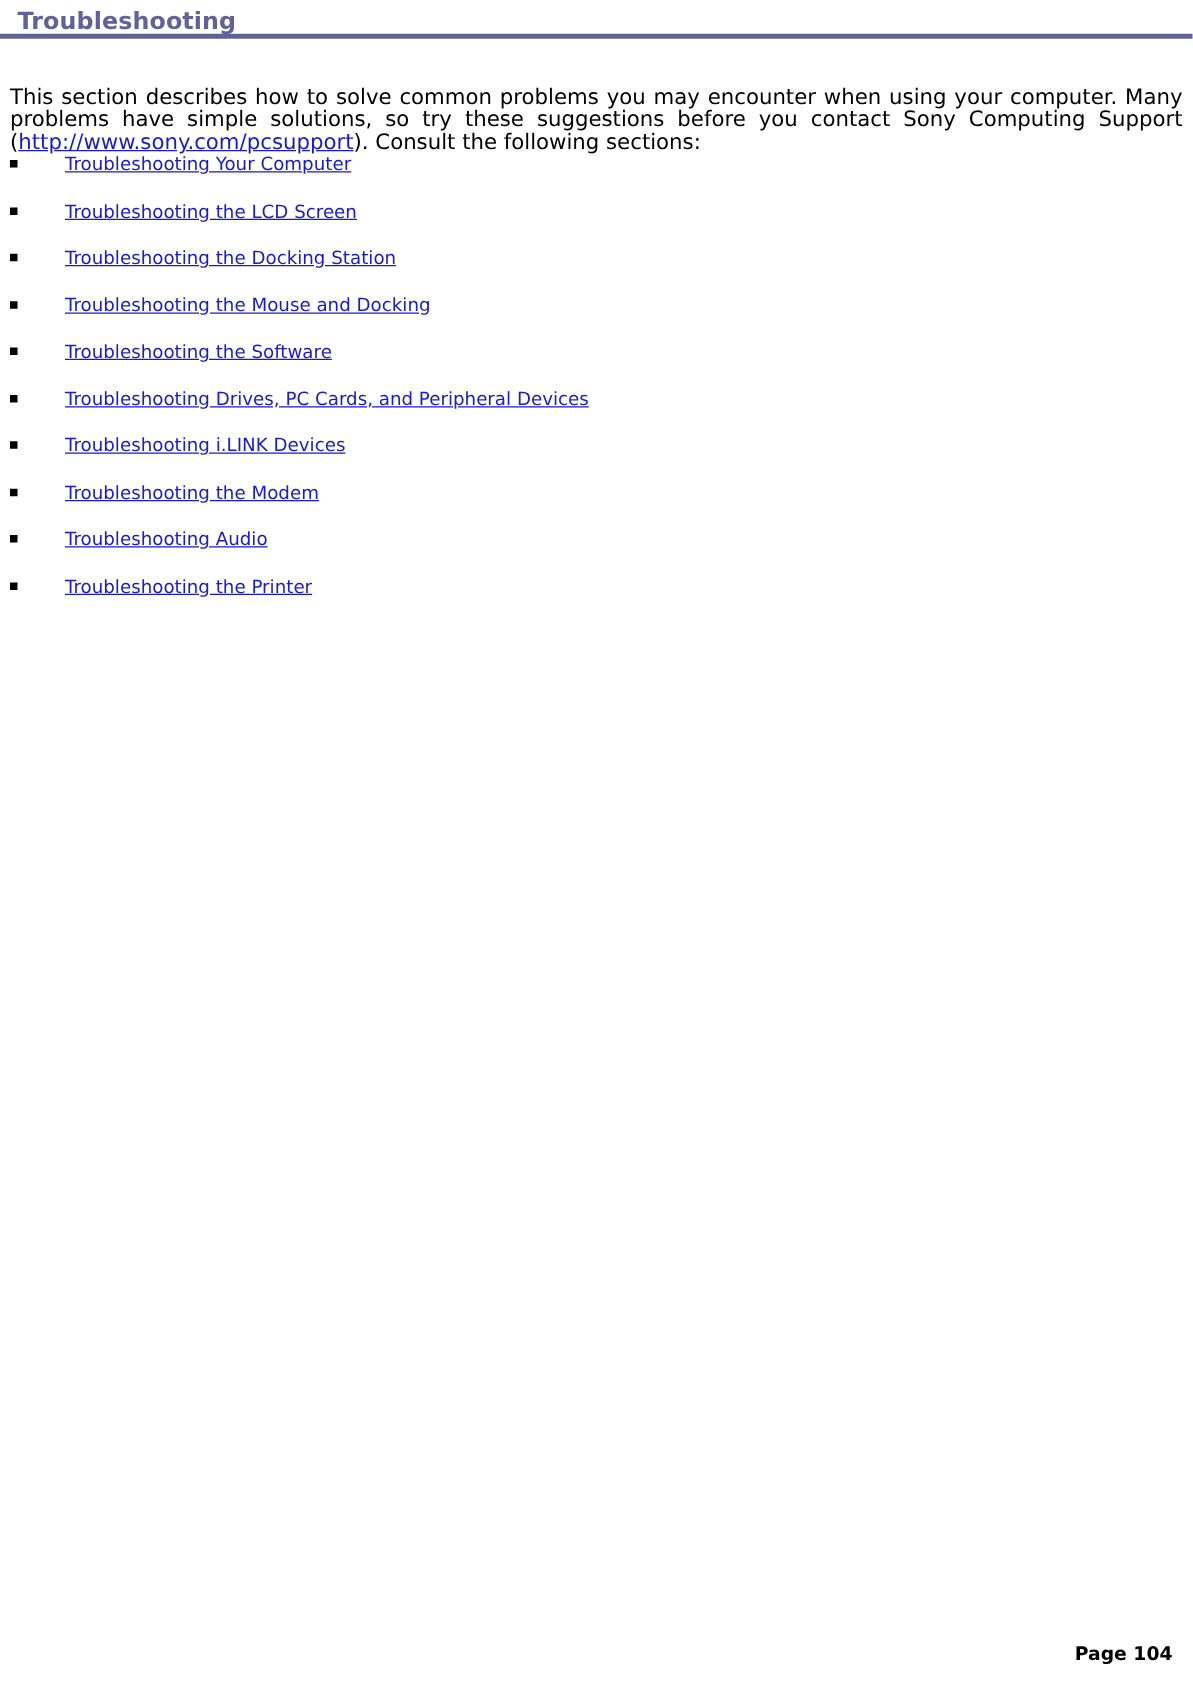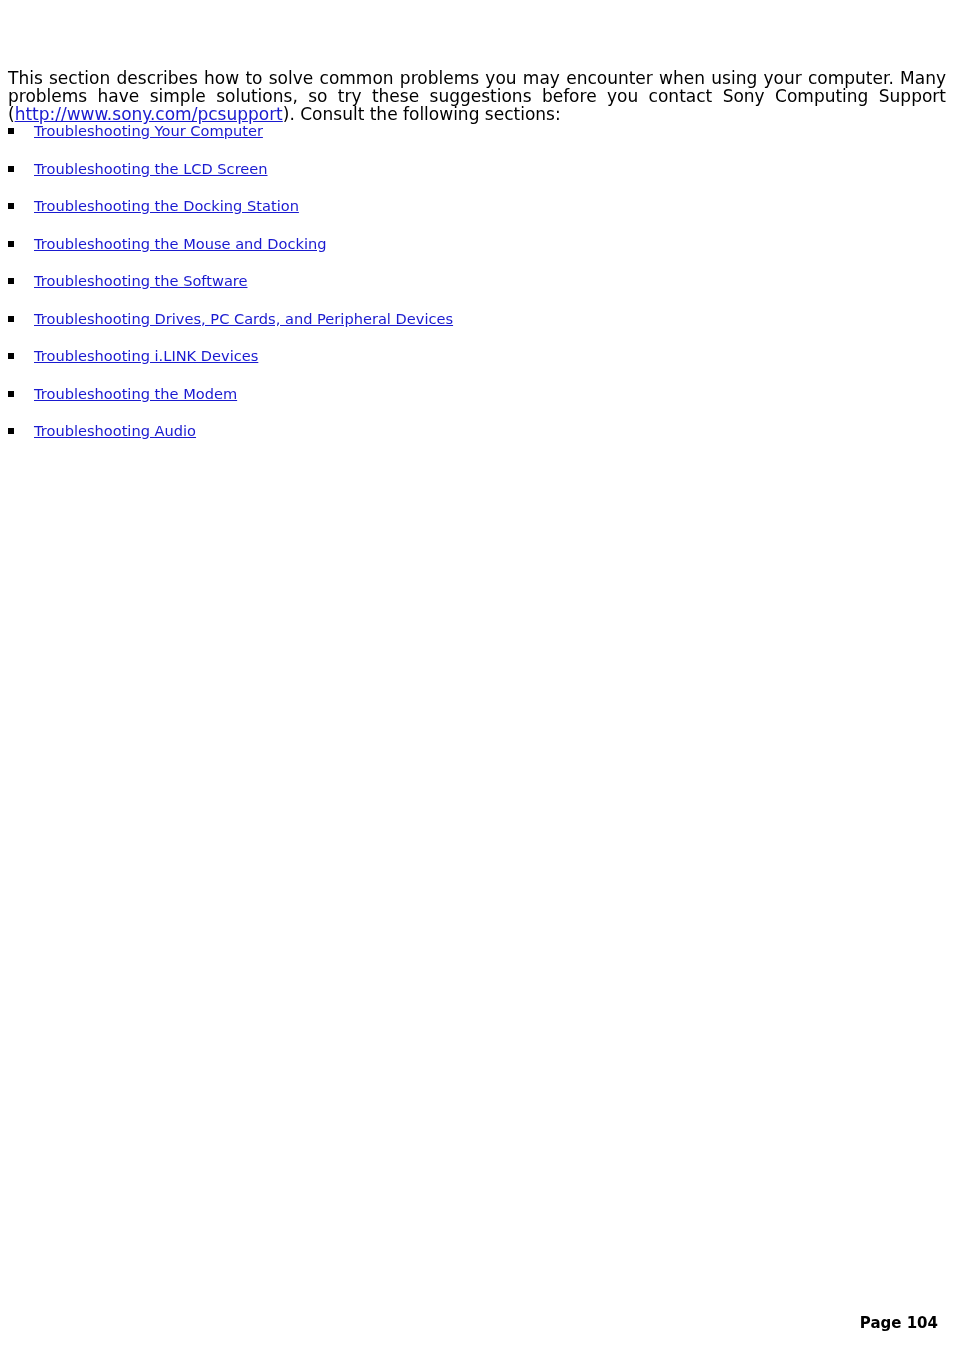--- a/index.html
+++ b/index.html
@@ -75,21 +75,21 @@
     left: 0;
     top: 122px;
     width: 954px;
     margin: 0;
     padding: 0;
     list-style: none;
   }
   .toc-item {
     position: relative;
     height: 37.5px;
-    padding-left: 34px;
+    padding-left: 52px;
     line-height: 18px;
   }
   .toc-bullet {
     position: absolute;
     left: 8px;
     top: 6px;
     width: 6px;
     height: 6px;
     background: #000000;
     display: block;
@@ -111,30 +111,35 @@
     font-size: 15px;
     font-weight: bold;
     color: #000000;
   }
 </style>
 </head>
 <body>
 
 <div class="page">
 
+  <div class="heading-block">
+    <div class="heading-title">Troubleshooting</div>
+    <div class="heading-rule"></div>
+  </div>
 
   <p class="intro"><span>This section describes how to solve common problems you may encounter when using your computer. Many problems have simple solutions, so try these suggestions before you contact Sony Computing Support (</span><a class="urllink" href="#" title="http://www.sony.com/pcsupport">http://www.sony.com/pcsupport</a><span>). Consult the following sections:</span></p>
 
   <ul class="toc-list" id="toc-list">
       <li class="toc-item"><span class="toc-bullet"></span><a class="toc-link" href="#">Troubleshooting Your Computer</a></li>
       <li class="toc-item"><span class="toc-bullet"></span><a class="toc-link" href="#">Troubleshooting the LCD Screen</a></li>
       <li class="toc-item"><span class="toc-bullet"></span><a class="toc-link" href="#">Troubleshooting the Docking Station</a></li>
       <li class="toc-item"><span class="toc-bullet"></span><a class="toc-link" href="#">Troubleshooting the Mouse and Docking</a></li>
       <li class="toc-item"><span class="toc-bullet"></span><a class="toc-link" href="#">Troubleshooting the Software</a></li>
       <li class="toc-item"><span class="toc-bullet"></span><a class="toc-link" href="#">Troubleshooting Drives, PC Cards, and Peripheral Devices</a></li>
       <li class="toc-item"><span class="toc-bullet"></span><a class="toc-link" href="#">Troubleshooting i.LINK Devices</a></li>
       <li class="toc-item"><span class="toc-bullet"></span><a class="toc-link" href="#">Troubleshooting the Modem</a></li>
       <li class="toc-item"><span class="toc-bullet"></span><a class="toc-link" href="#">Troubleshooting Audio</a></li>
+      <li class="toc-item"><span class="toc-bullet"></span><a class="toc-link" href="#">Troubleshooting the Printer</a></li>
     </ul>
 
   <div class="footer">Page 104</div>
 
 </div>
 
 </body></html>

